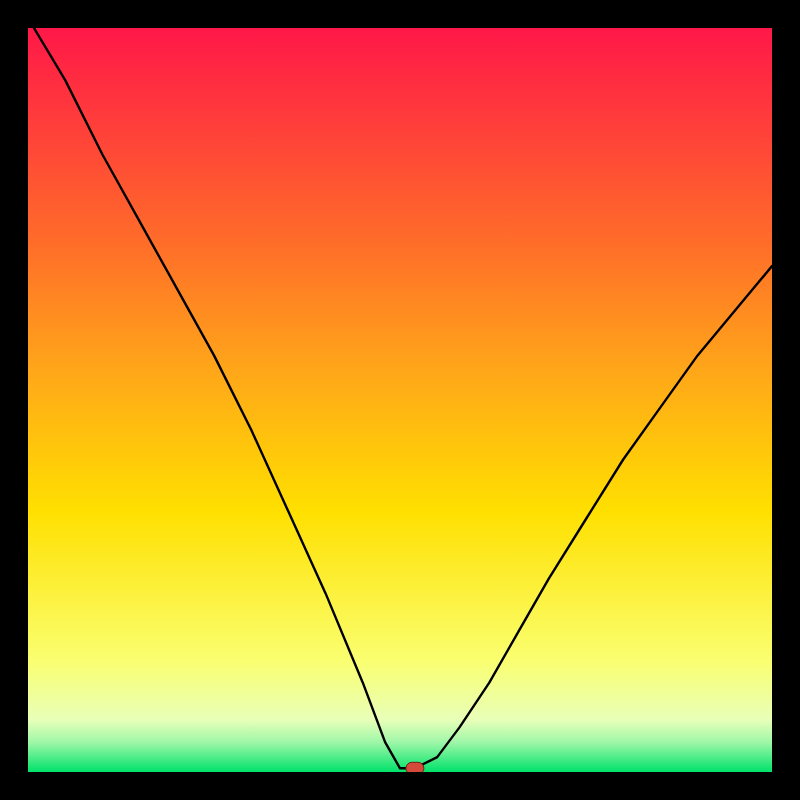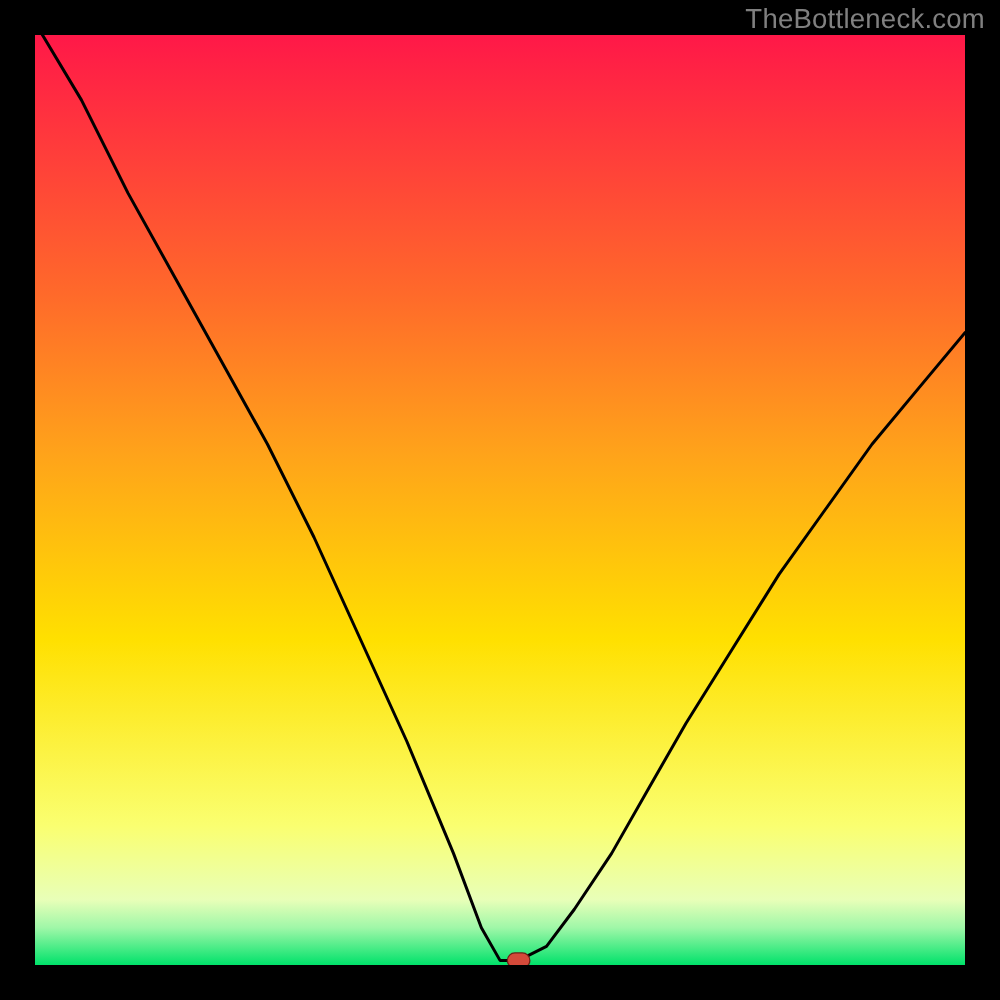--- a/index.html
+++ b/index.html
@@ -35,21 +35,20 @@
     height: 744px;
   }
   svg {
     display: block;
   }
 </style>
 </head>
 <body>
 
 <div class="outer">
-  <div class="watermark">TheBottleneck.com</div>
 
   <div class="plot">
     <svg id="chart-svg" width="744" height="744" viewBox="0 0 744 744">
       <defs>
         <linearGradient id="bg-grad" x1="0" y1="0" x2="0" y2="1">
           <stop id="g0" offset="0%" stop-color="#ff1848"></stop>
           <stop id="g1" offset="28%" stop-color="#ff6a2a"></stop>
           <stop id="g2" offset="45%" stop-color="#ffa31a"></stop>
           <stop id="g3" offset="65%" stop-color="#ffe000"></stop>
           <stop id="g4" offset="85%" stop-color="#faff70"></stop>

